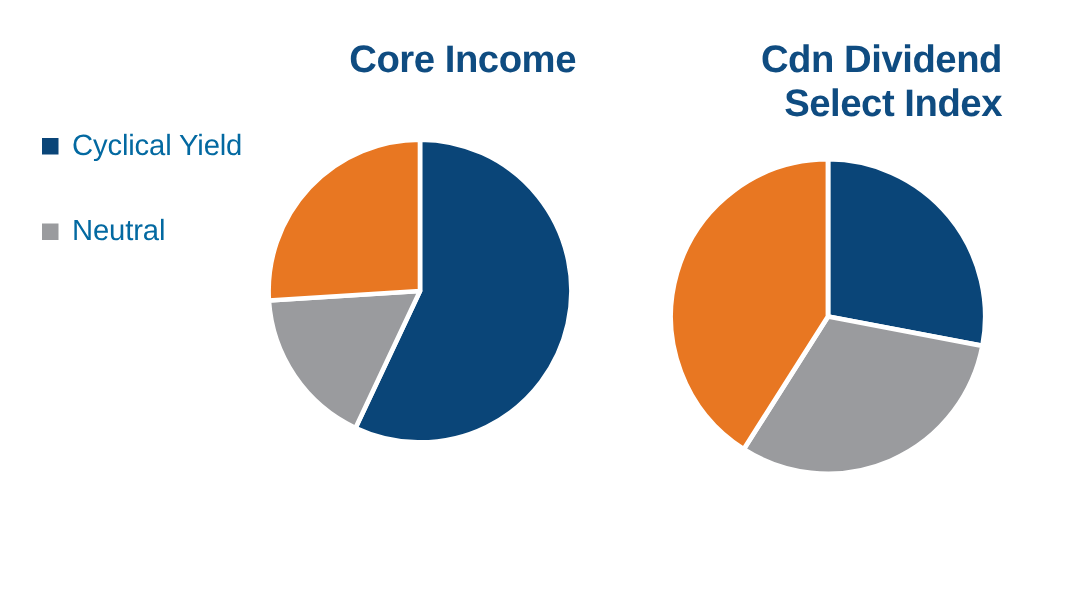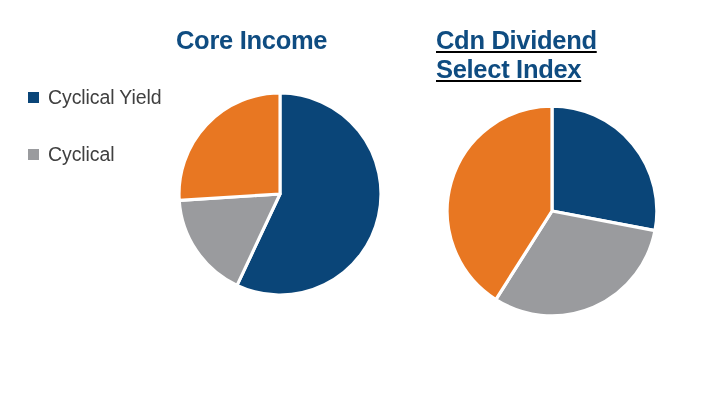--- a/index.html
+++ b/index.html
@@ -35,49 +35,48 @@
   .legend-swatch {
     width: 11px;
     height: 11px;
     flex: 0 0 11px;
     margin-top: 6px;
     margin-right: 9px;
   }
   .legend-label {
     font-size: 19.5px;
     line-height: 1.16;
-    color: #404040;
+    color: #0369a1;
     font-family: "Liberation Sans", sans-serif;
     letter-spacing: -0.1px;
   }
 
   
   .chart-block {
     position: absolute;
-    text-align: left;
+    text-align: right;
   }
   .chart-title {
     font-size: 25.5px;
     font-weight: bold;
     color: #0f4c81;
     line-height: 1.14;
     font-family: "Liberation Sans", sans-serif;
     letter-spacing: -0.3px;
     white-space: pre-line;
   }
   #chart-core {
     left: 176px;
     top: 26px;
     width: 208px;
   }
   #chart-cdn {
     left: 436px;
     top: 26px;
     width: 232px;
-    text-decoration: underline;
   }
   .pie-wrap {
     position: absolute;
   }
   #pie-core-wrap {
     left: 177px;
     top: 91px;
     width: 206px;
     height: 206px;
   }
@@ -98,21 +97,21 @@
 
 <div id="stage">
 
   <div id="legend">
     <div class="legend-item">
       <span class="legend-swatch" style="background: rgb(10, 69, 120);"></span>
       <span class="legend-label">Cyclical Yield</span>
     </div>
     <div class="legend-item">
       <span class="legend-swatch" style="background: rgb(154, 155, 158);"></span>
-      <span class="legend-label">Cyclical</span>
+      <span class="legend-label">Neutral</span>
     </div>
   </div>
 
   <div class="chart-block" id="chart-core">
     <div class="chart-title">Core Income</div>
   </div>
 
   <div class="chart-block" id="chart-cdn">
     <div class="chart-title">Cdn Dividend Select Index</div>
   </div>

